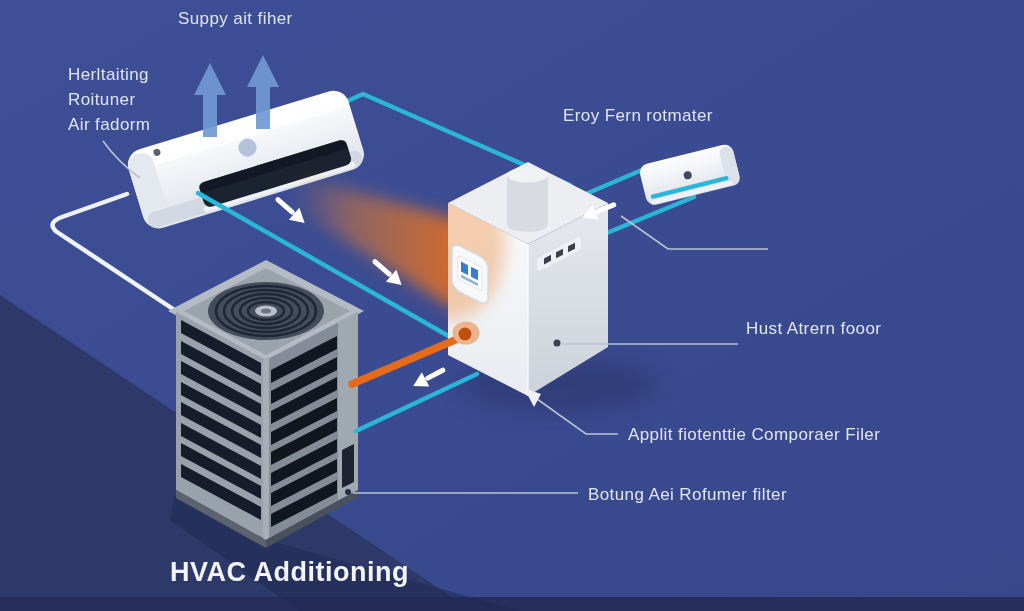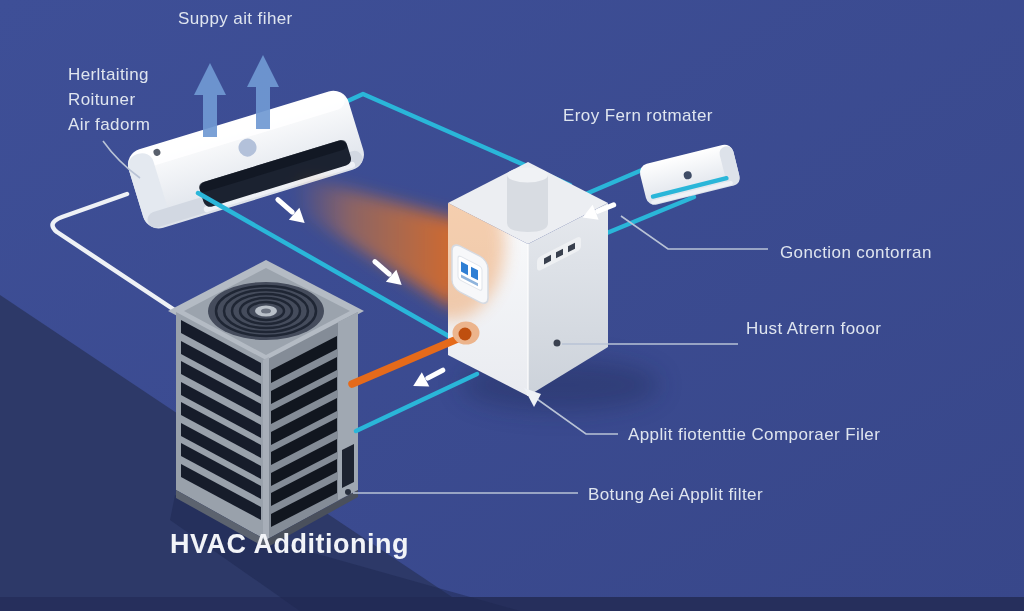--- a/index.html
+++ b/index.html
@@ -203,19 +203,18 @@
 
 <div class="lbl" style="left:178px;top:6px">Suppy ait fiher</div>
 
 <div class="lbl" style="left:563px;top:103px">Eroy Fern rotmater</div>
 
 <div class="lbl" style="left:68px;top:62px">
   <div>Herltaiting</div>
   <div>Roituner</div>
   <div>Air fadorm</div>
 </div>
-<div class="lbl" style="left:780px;top:240px">Gonction contorran</div>
 <div class="lbl" style="left:746px;top:316px">Hust Atrern fooor</div>
 <div class="lbl" style="left:628px;top:422px">Applit fiotenttie Comporaer Filer</div>
-<div class="lbl" style="left:588px;top:482px">Botung Aei Applit filter</div>
-<div class="lbl big" style="left:170px;top:532px">HVAC Additioning</div>
+<div class="lbl" style="left:588px;top:482px">Botung Aei Rofumer filter</div>
+<div class="lbl big" style="left:170px;top:560px">HVAC Additioning</div>
 
 </div>
 
 </body></html>

